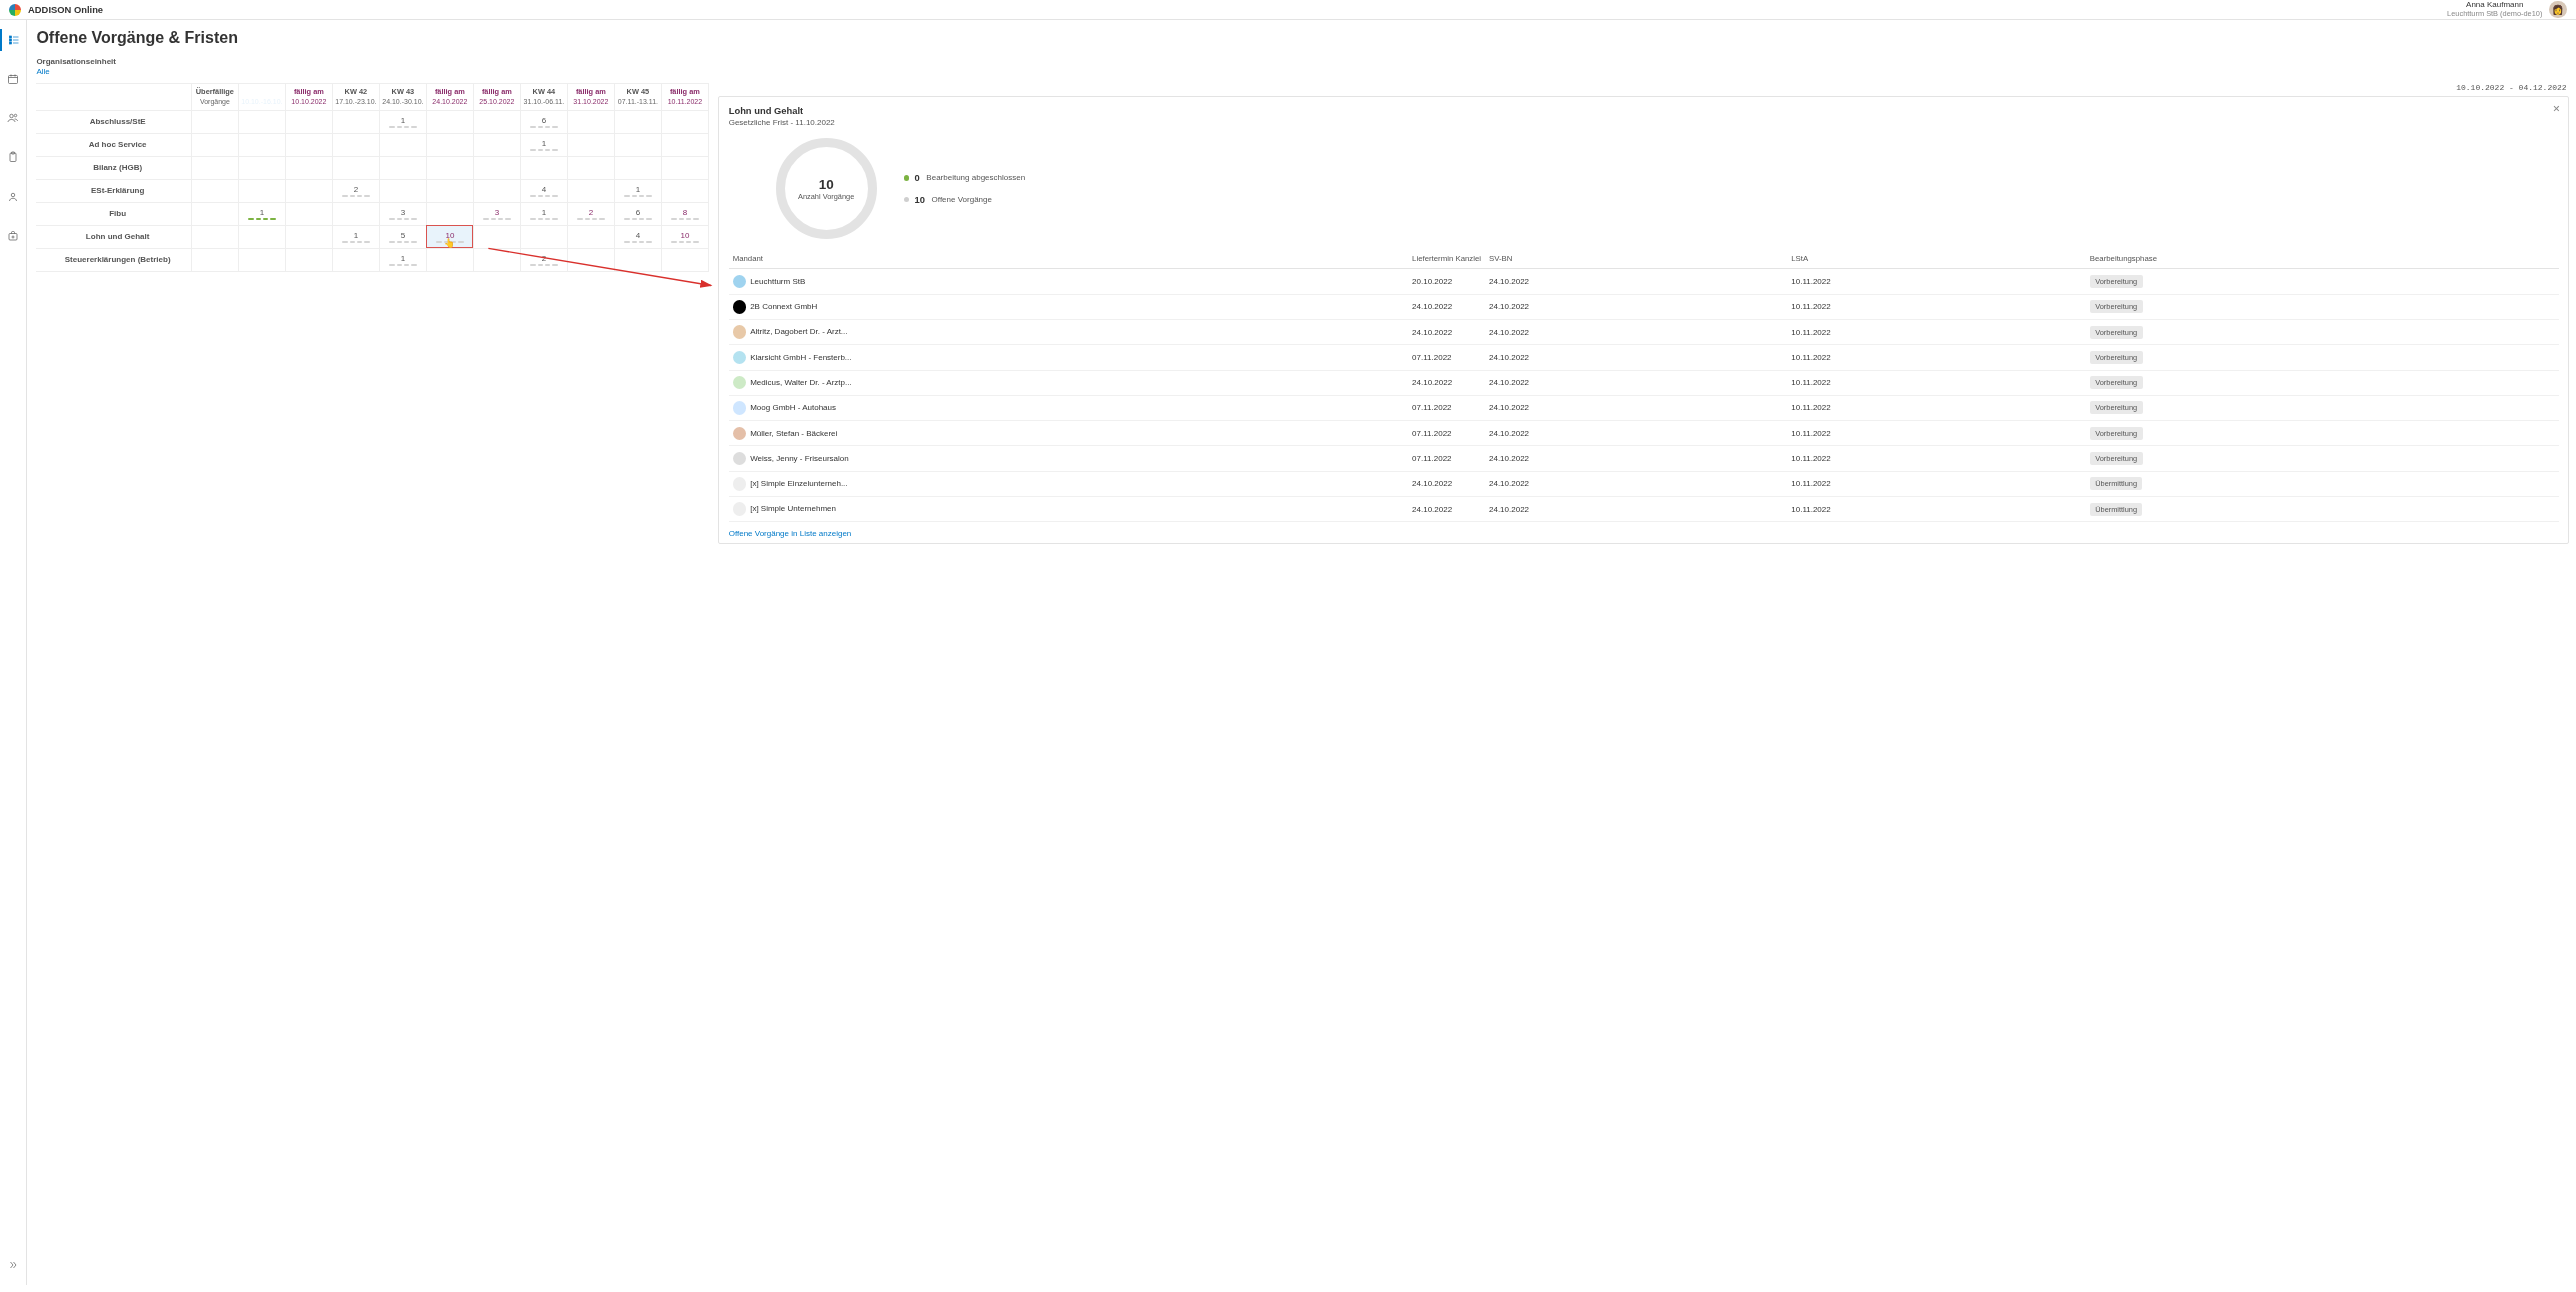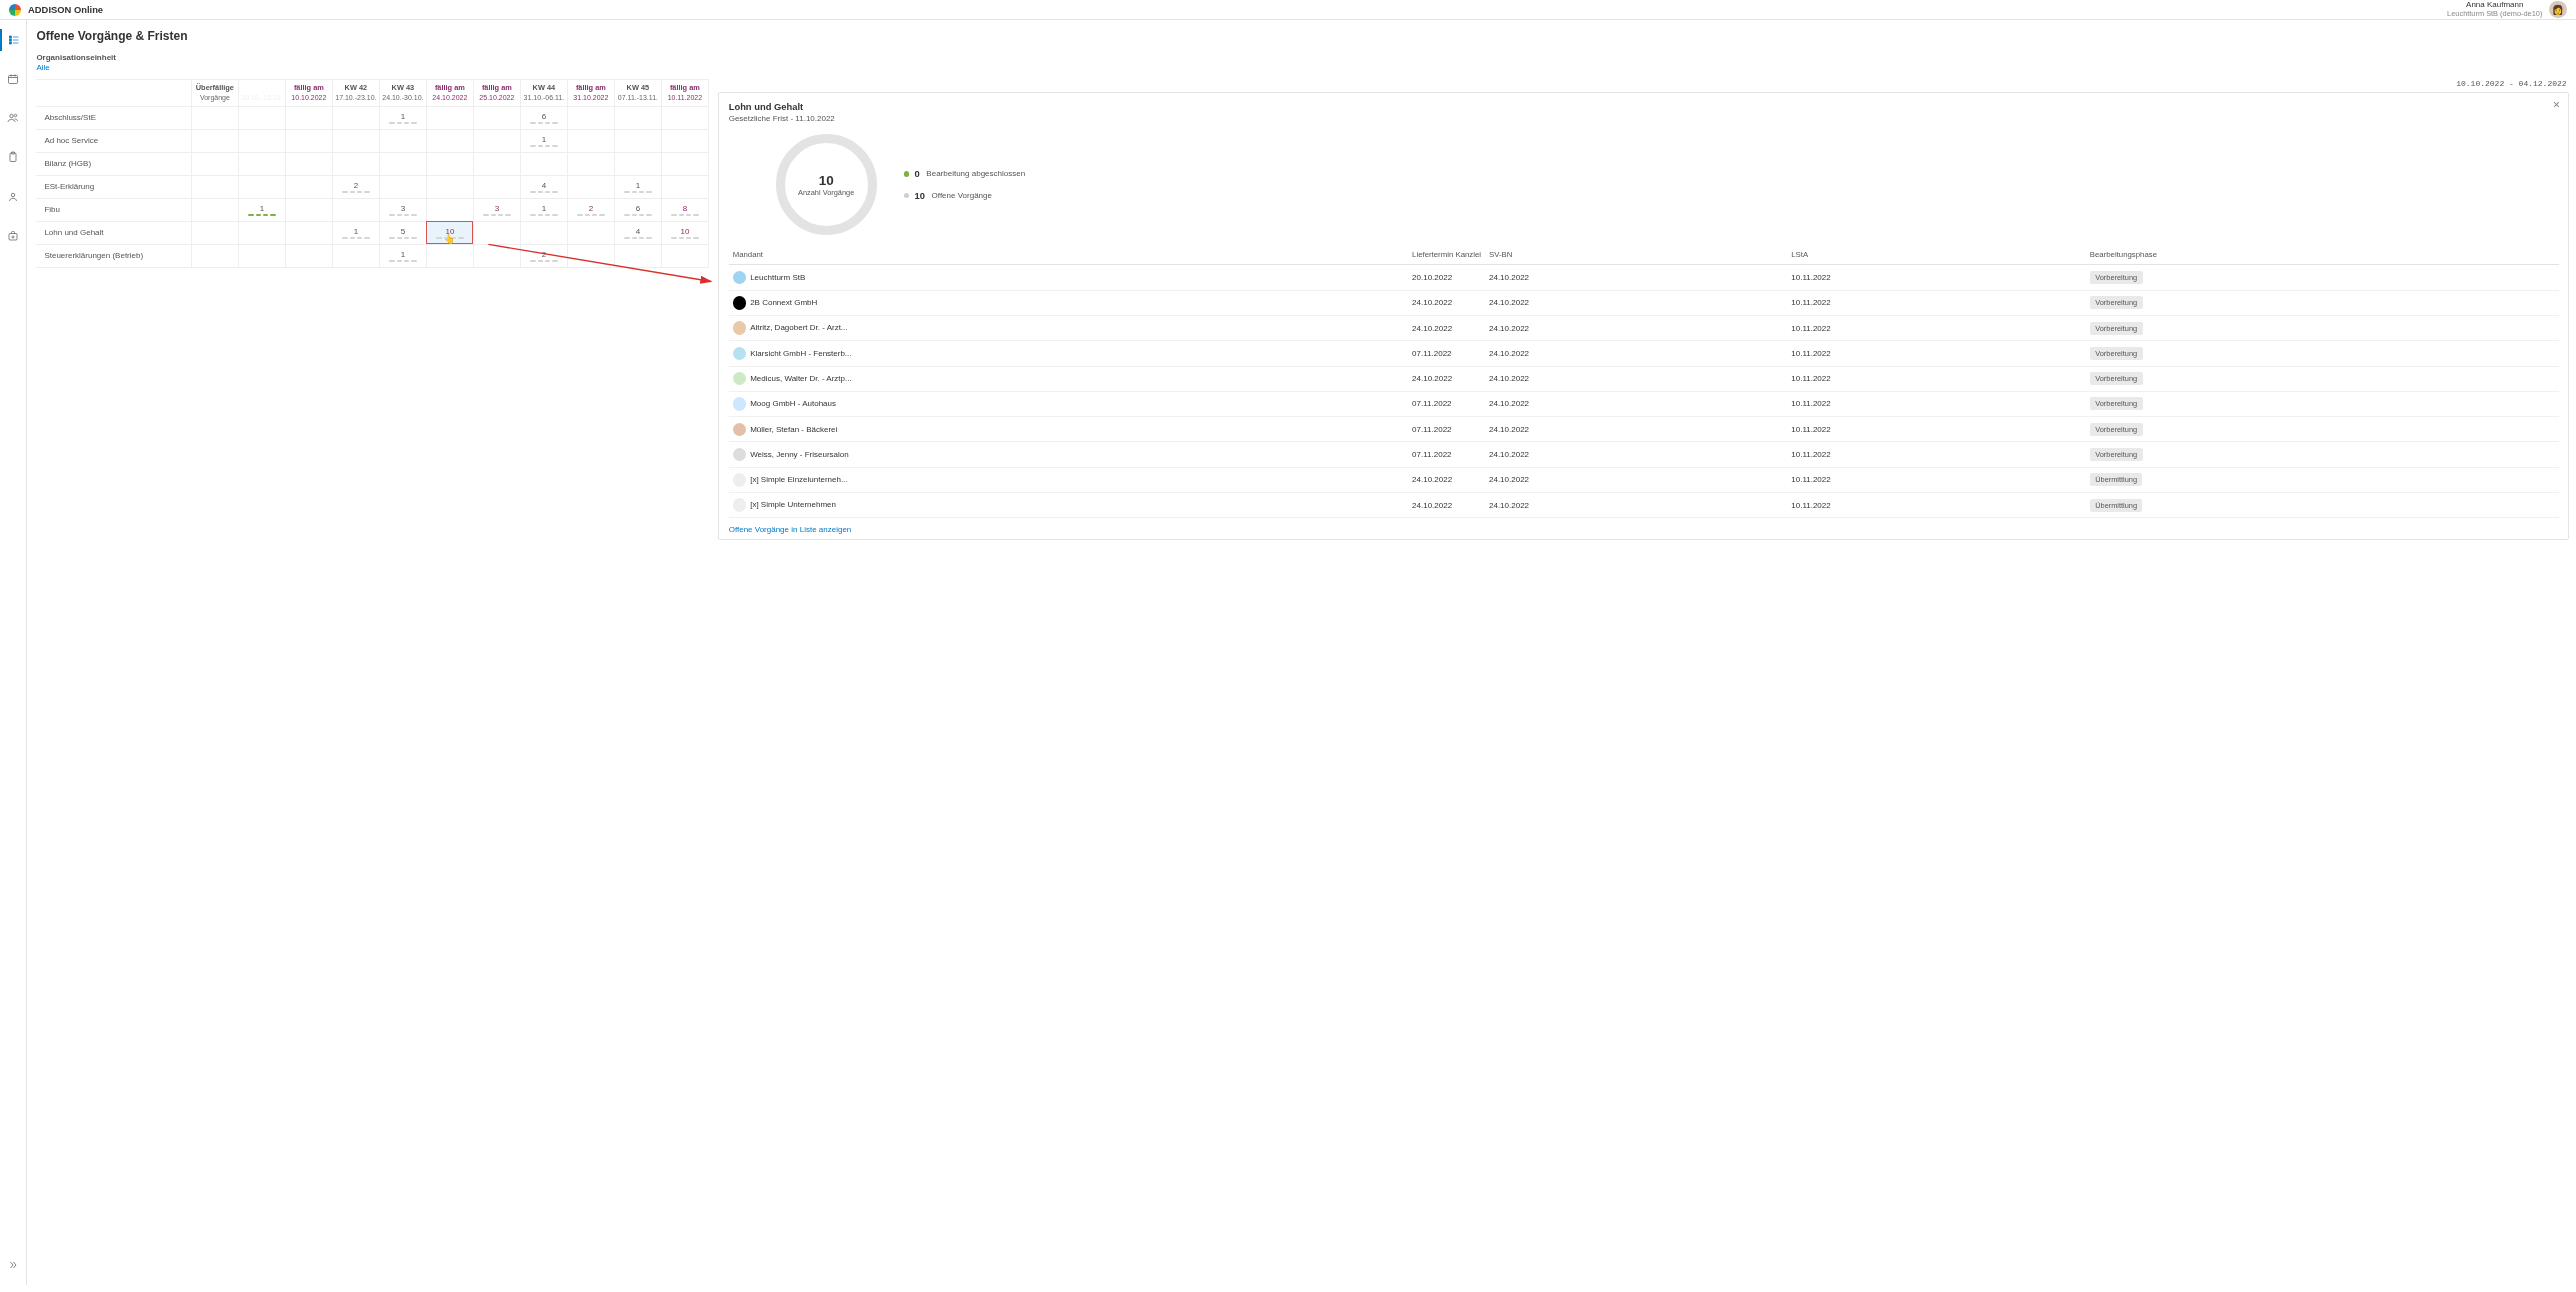--- a/index.html
+++ b/index.html
@@ -53,21 +53,21 @@
   }
   .nav-item.active { border-left: 2px solid #0079c8; color:#0079c8; }
   .nav-icon { width: 12px; height: 12px; stroke:#555; fill:none; stroke-width:1.4; }
   .nav-item.active .nav-icon { stroke:#0079c8; fill:#0079c8; }
   .sidebar-footer {
     position: absolute; bottom: 9.4px; left:0; right:0;
     display:flex; justify-content:center;
   }
 
   .main { flex: 1; padding: 9.4px 6.7px 6.7px 9.4px; overflow: hidden; }
-  .page-title { font-size: 12px; font-weight: 600; color:#333; margin-bottom: 9.4px; }
+  .page-title { font-size: 16px; font-weight: 600; color:#333; margin-bottom: 9.4px; }
   .filter-label { font-size: 8px; font-weight:600; color:#555; margin-bottom:1.3px; }
   .filter-value { font-size: 8px; color:#0079c8; }
 
   .content-row { display:flex; gap: 9.4px; margin-top: 6.7px; align-items:flex-start; }
 
   
   .grid {
     border-collapse: collapse;
     table-layout: fixed;
     font-size: 8px;
@@ -84,25 +84,25 @@
     height: 27px;
     background: #fff;
     color:#555;
     font-weight:600;
     font-size:7.4px;
     line-height:1.3;
     border-top: 0.7px solid #eee;
   }
   .grid thead th .sub { font-weight:400; font-size:7px; display:block; color:#666; }
   .grid .rowhdr {
-    text-align: left;
+    text-align: center;
     padding-left: 8px;
     width: 155px;
     color:#555;
-    font-weight:400;
+    font-weight:700;
     background:#fff;
   }
   .grid tbody tr td { color:#555; position:relative; }
   .grid tbody tr td .cellnum { display:block; margin-bottom:1.3px; }
   .grid .kw-col { width: 47px; }
   .grid .fa-col { width: 47px; }
   .grid .ov-col { width: 47px; }
   .kw-active { background:#0079c8; color:#fff !important; }
   .kw-active .sub { color:#e8f3fb !important; }
   .fa-head { color:#8b2d6b !important; }

